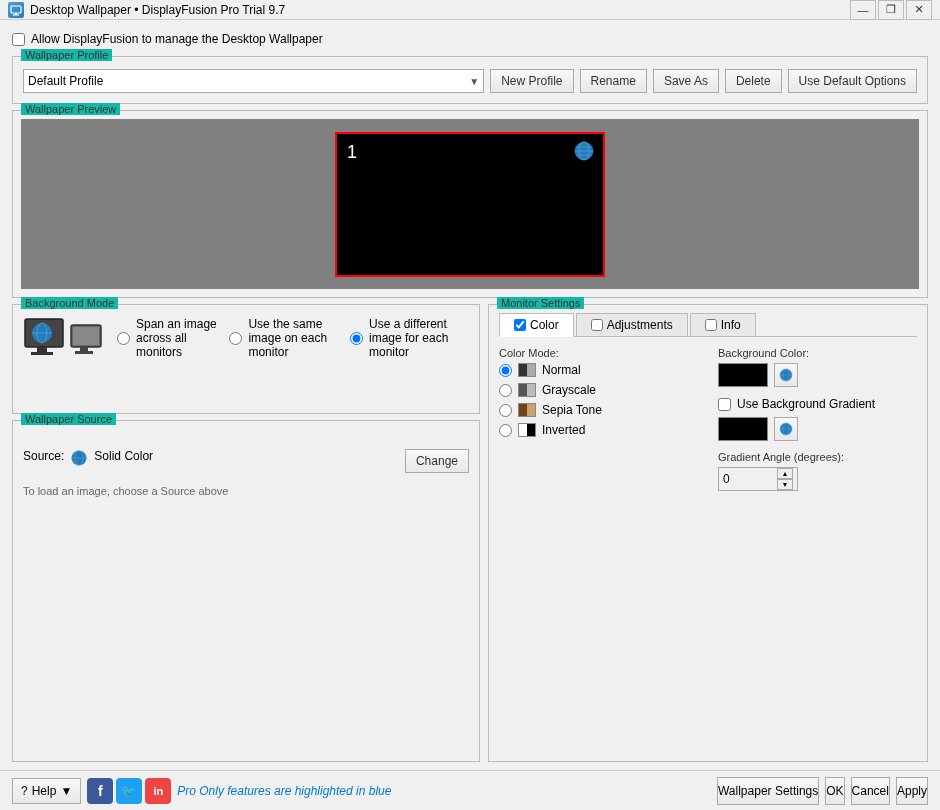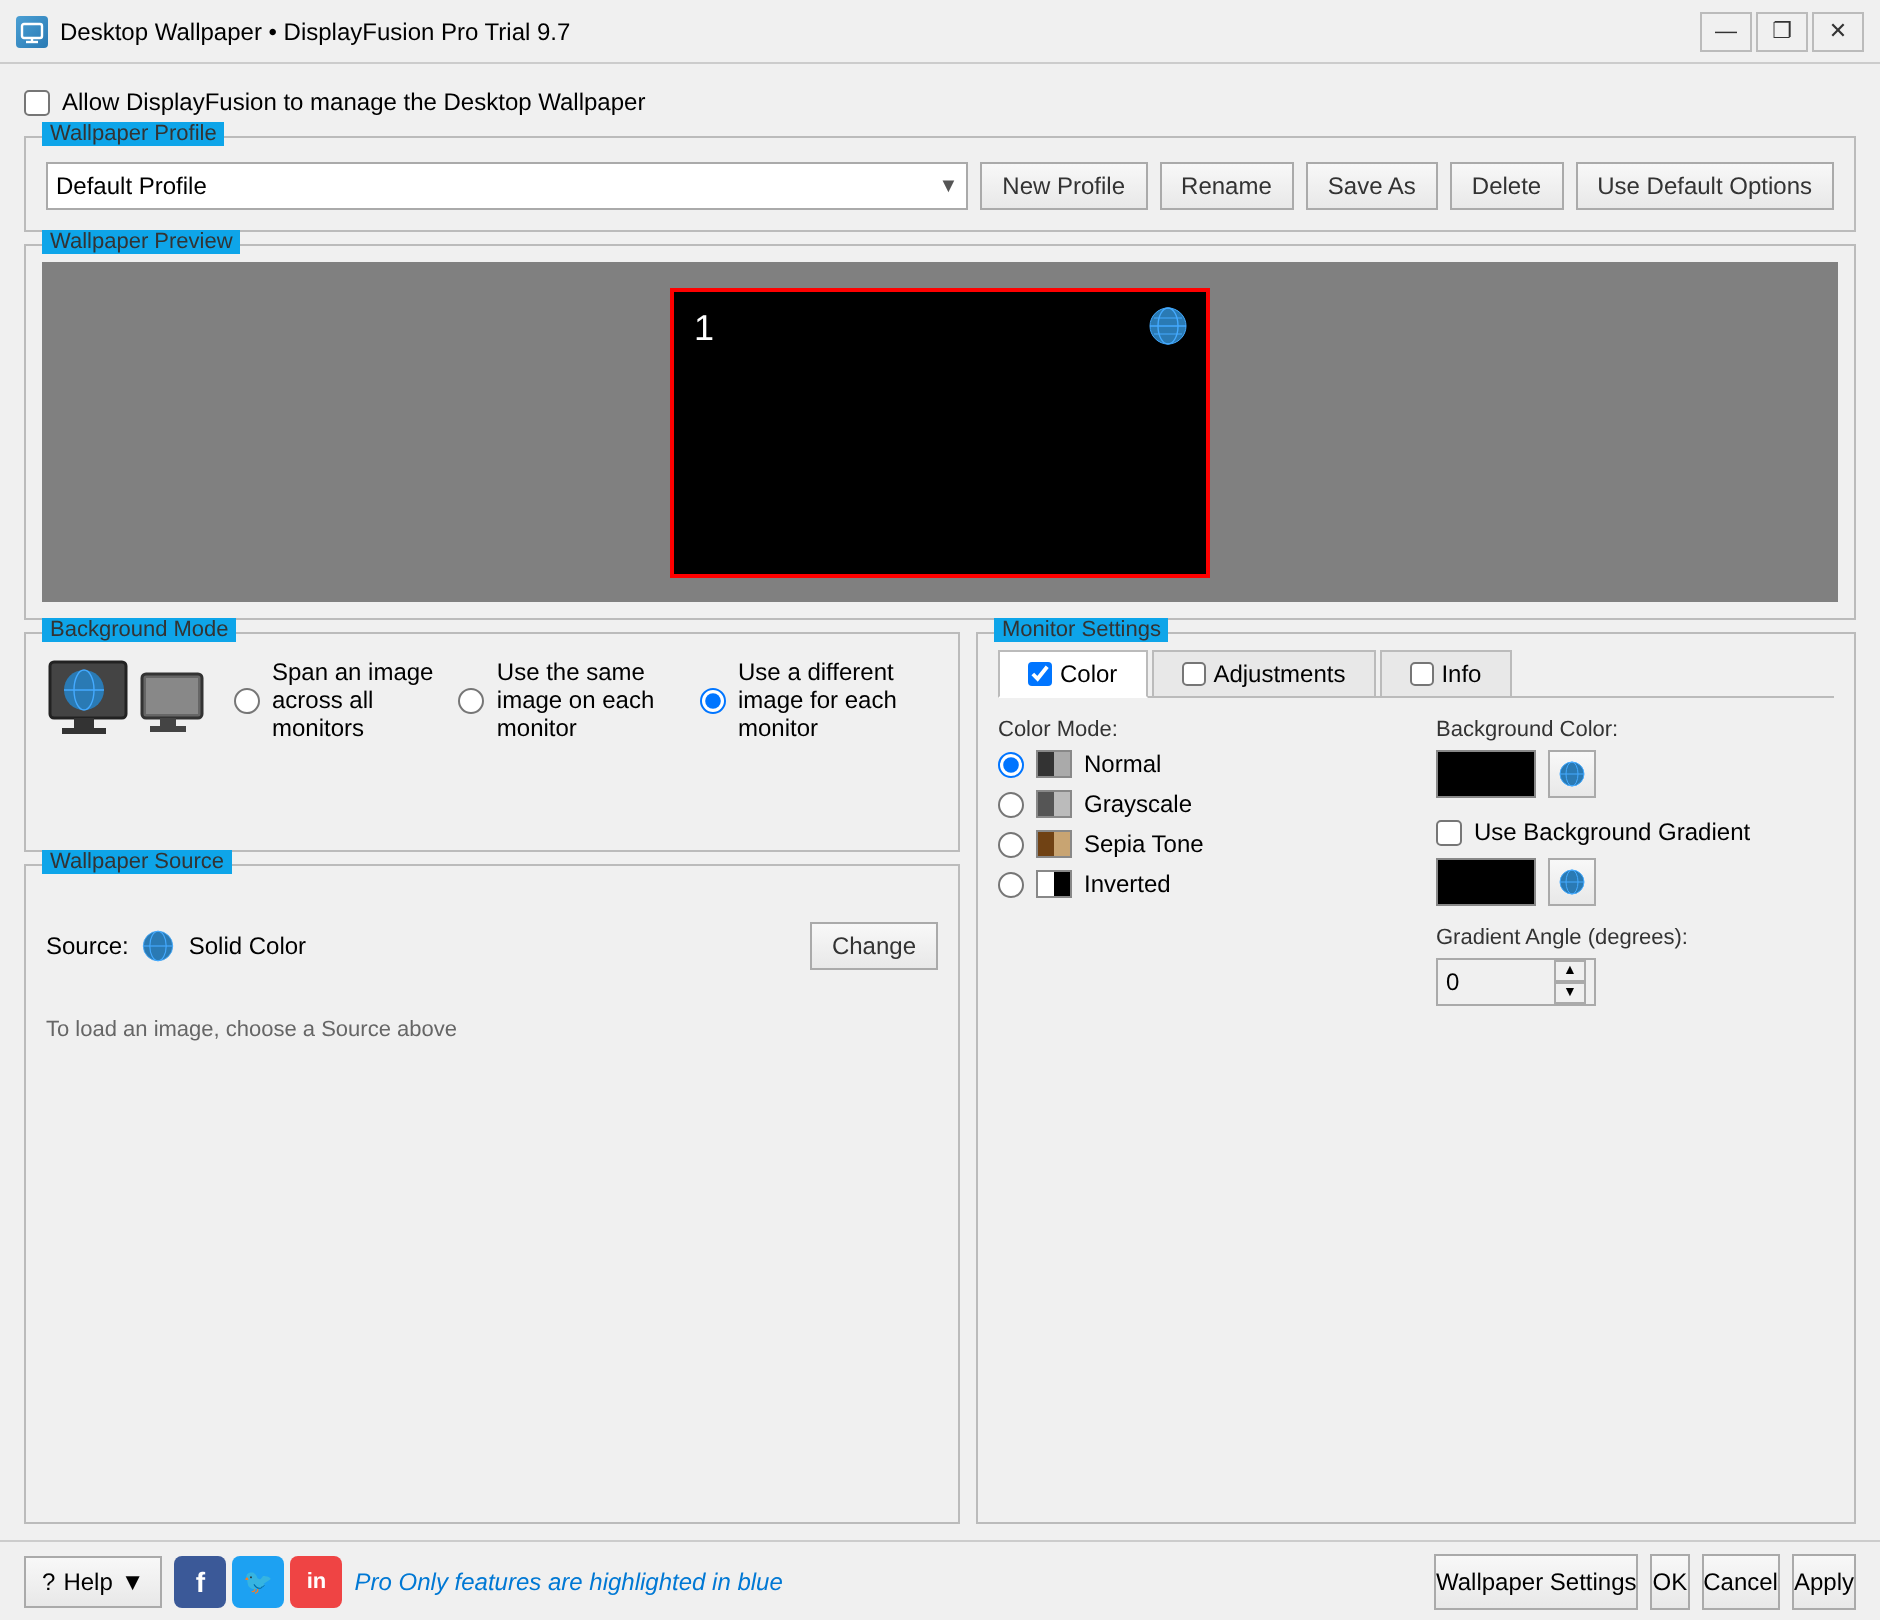--- a/index.html
+++ b/index.html
@@ -12,21 +12,21 @@
       overflow: hidden;
       display: flex;
       flex-direction: column;
     }
     .title-bar {
       background: #f0f0f0;
       border-bottom: 1px solid #ccc;
       display: flex;
       align-items: center;
       padding: 6px 8px;
-      height: 32px;
+      height: 20px;
       flex-shrink: 0;
     }
     .title-bar-icon {
       width: 16px;
       height: 16px;
       margin-right: 6px;
       background: linear-gradient(135deg, #4a9fd4, #2a7ab4);
       border-radius: 2px;
       display: flex;
       align-items: center;
@@ -74,21 +74,21 @@
 
     .group-box {
       border: 1px solid #bbb;
       position: relative;
       padding: 8px 10px 10px 10px;
     }
     .group-label {
       position: absolute;
       top: -8px;
       left: 8px;
-      background: #0ea5e9;
+      background: #14b8a6;
       padding: 0 4px;
       font-size: 11px;
       color: #333;
     }
 
     .profile-row {
       display: flex;
       align-items: center;
       gap: 6px;
       margin-top: 4px;
@@ -185,23 +185,23 @@
     }
 
     .wallpaper-source-box {
       border: 1px solid #bbb;
       position: relative;
       padding: 8px 10px 10px 10px;
       flex: 1;
     }
     .source-row {
       display: flex;
-      align-items: center;
-      gap: 6px;
-      margin-bottom: 24px;
+      align-items: flex-start;
+      gap: 6px;
+      margin-bottom: 12px;
     }
     .source-hint {
       color: #666;
       font-size: 11px;
       text-align: left;
       margin-top: 10px;
     }
 
     
     .monitor-settings-box {

